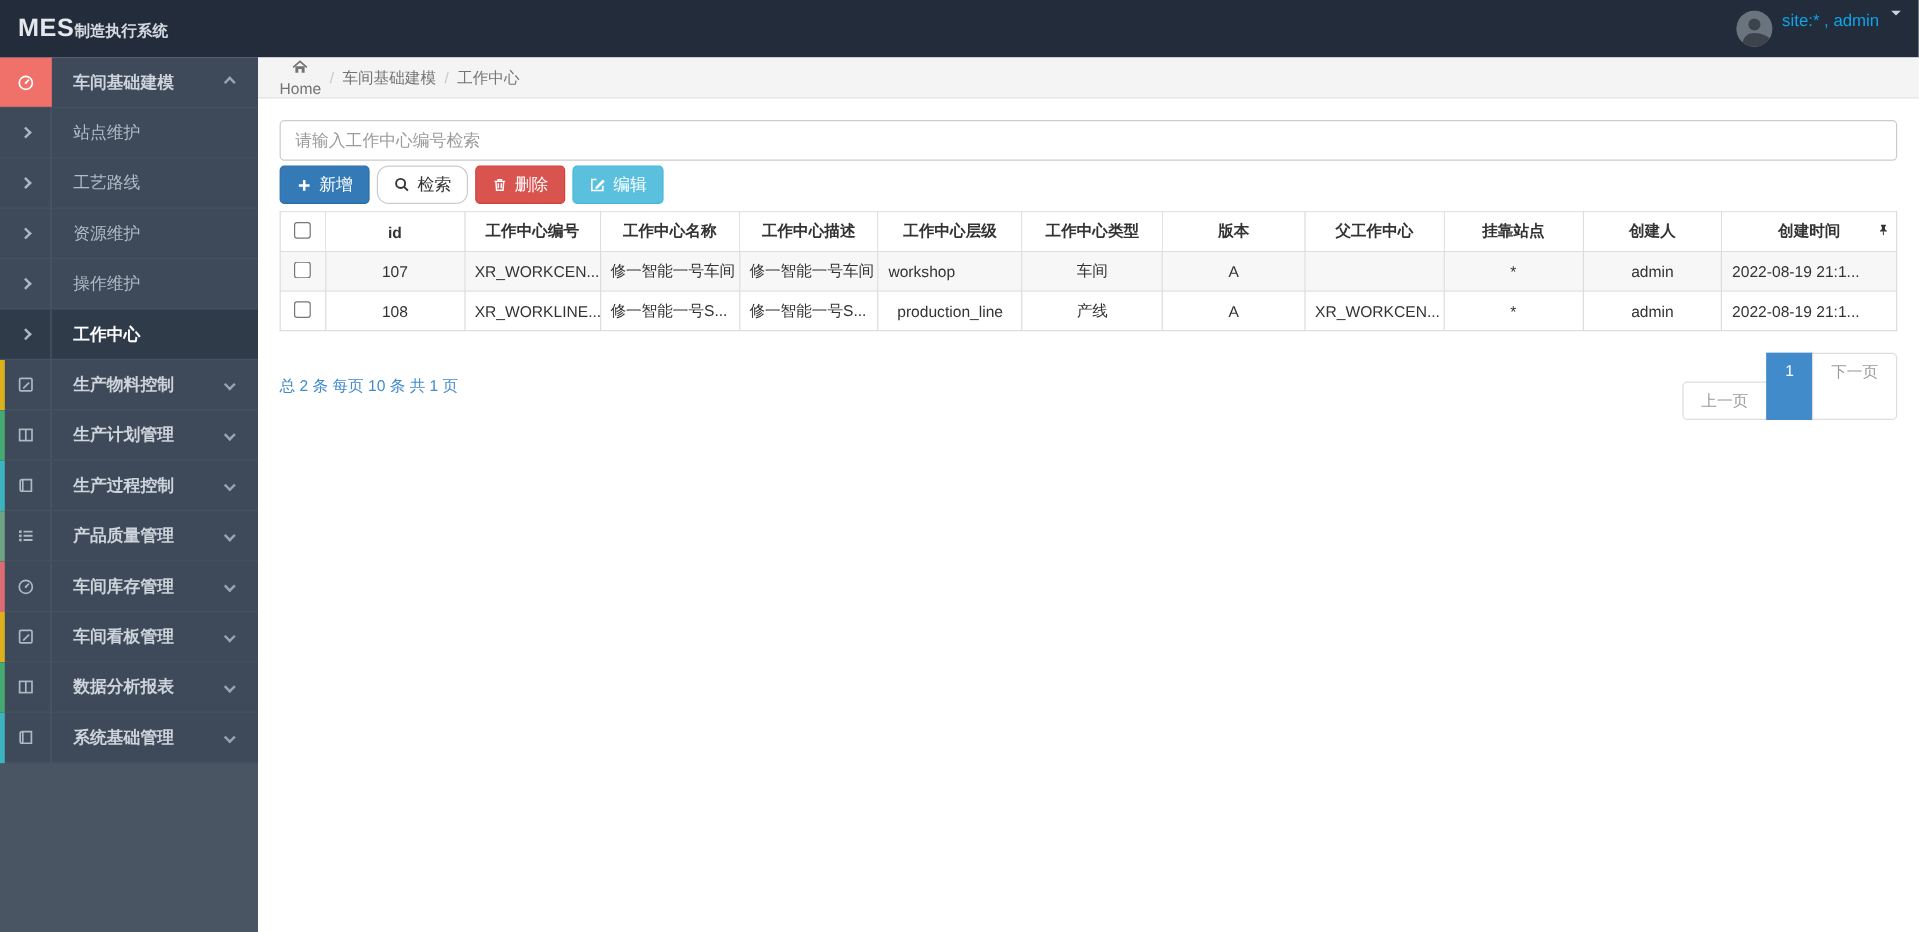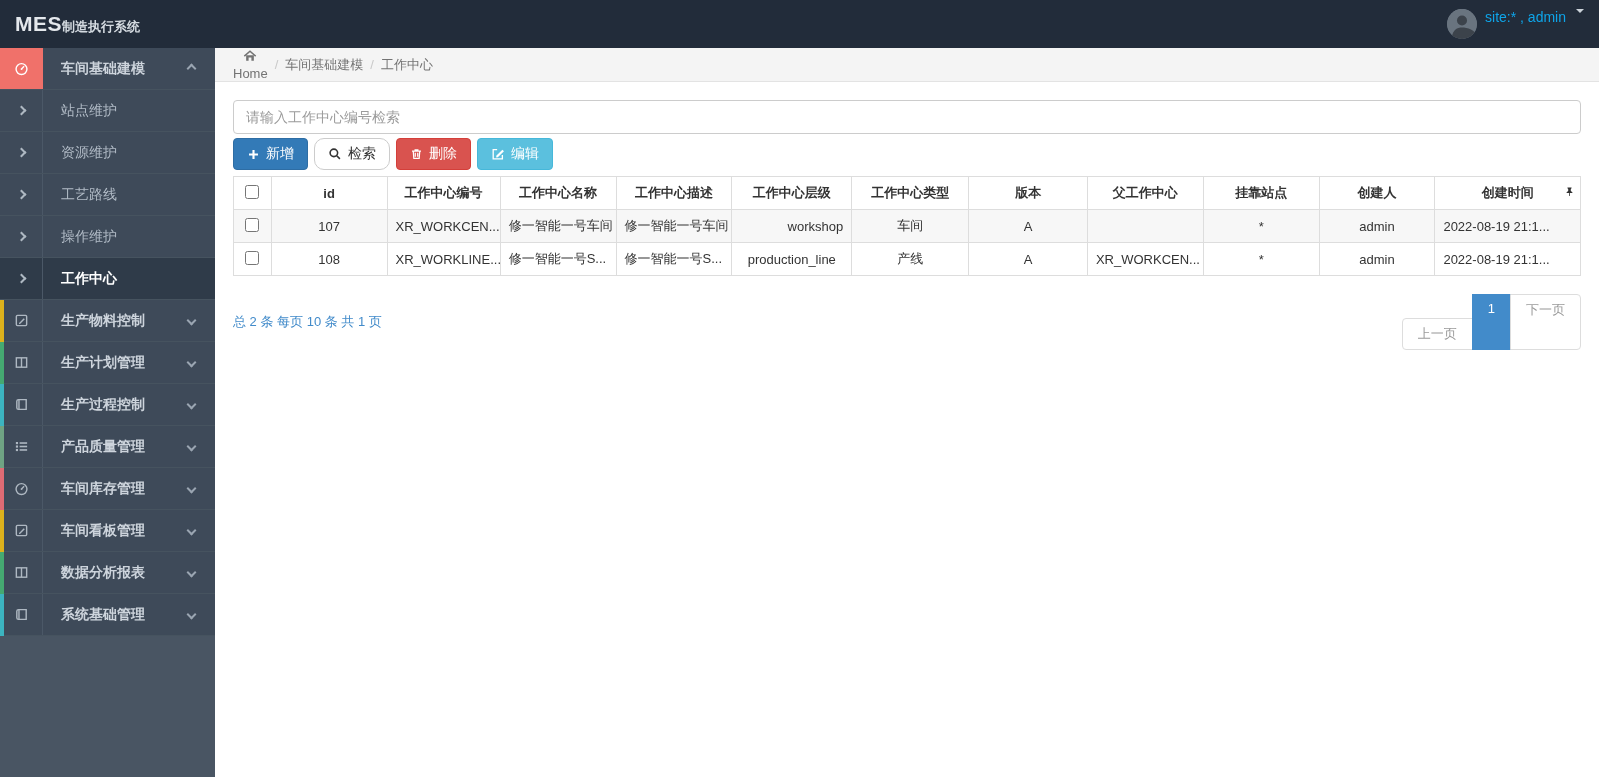--- a/index.html
+++ b/index.html
@@ -149,27 +149,27 @@
         <div class="nav-item sub">
           <span class="icon-cell">
             <span class="chev right"></span>
           </span>
           <span class="nav-label">站点维护</span>
         </div>
         <div class="nav-item sub">
           <span class="icon-cell">
             <span class="chev right"></span>
           </span>
+          <span class="nav-label">工艺路线</span>
+        </div>
+        <div class="nav-item sub">
+          <span class="icon-cell">
+            <span class="chev right"></span>
+          </span>
           <span class="nav-label">资源维护</span>
-        </div>
-        <div class="nav-item sub">
-          <span class="icon-cell">
-            <span class="chev right"></span>
-          </span>
-          <span class="nav-label">工艺路线</span>
         </div>
         <div class="nav-item sub">
           <span class="icon-cell">
             <span class="chev right"></span>
           </span>
           <span class="nav-label">操作维护</span>
         </div>
         <div class="nav-item sub active">
           <span class="icon-cell">
             <span class="chev right"></span>
@@ -384,21 +384,21 @@
           </thead>
         <tbody id="grid-body">
             <tr>
     <td>
       <input type="checkbox" style="">
     </td>
               <td style="text-align:center">107</td>
               <td style="text-align:left">XR_WORKCEN...</td>
               <td style="text-align:left">修一智能一号车间</td>
               <td style="text-align:left">修一智能一号车间</td>
-              <td style="text-align:right">workshop</td>
+              <td style="text-align:left">workshop</td>
               <td style="text-align:center">车间</td>
               <td style="text-align:center">A</td>
               <td style="text-align:left"></td>
               <td style="text-align:center">*</td>
               <td style="text-align:center">admin</td>
               <td style="text-align:left">2022-08-19 21:1...</td>
             </tr>
             <tr>
     <td>
       <input type="checkbox" style="">

